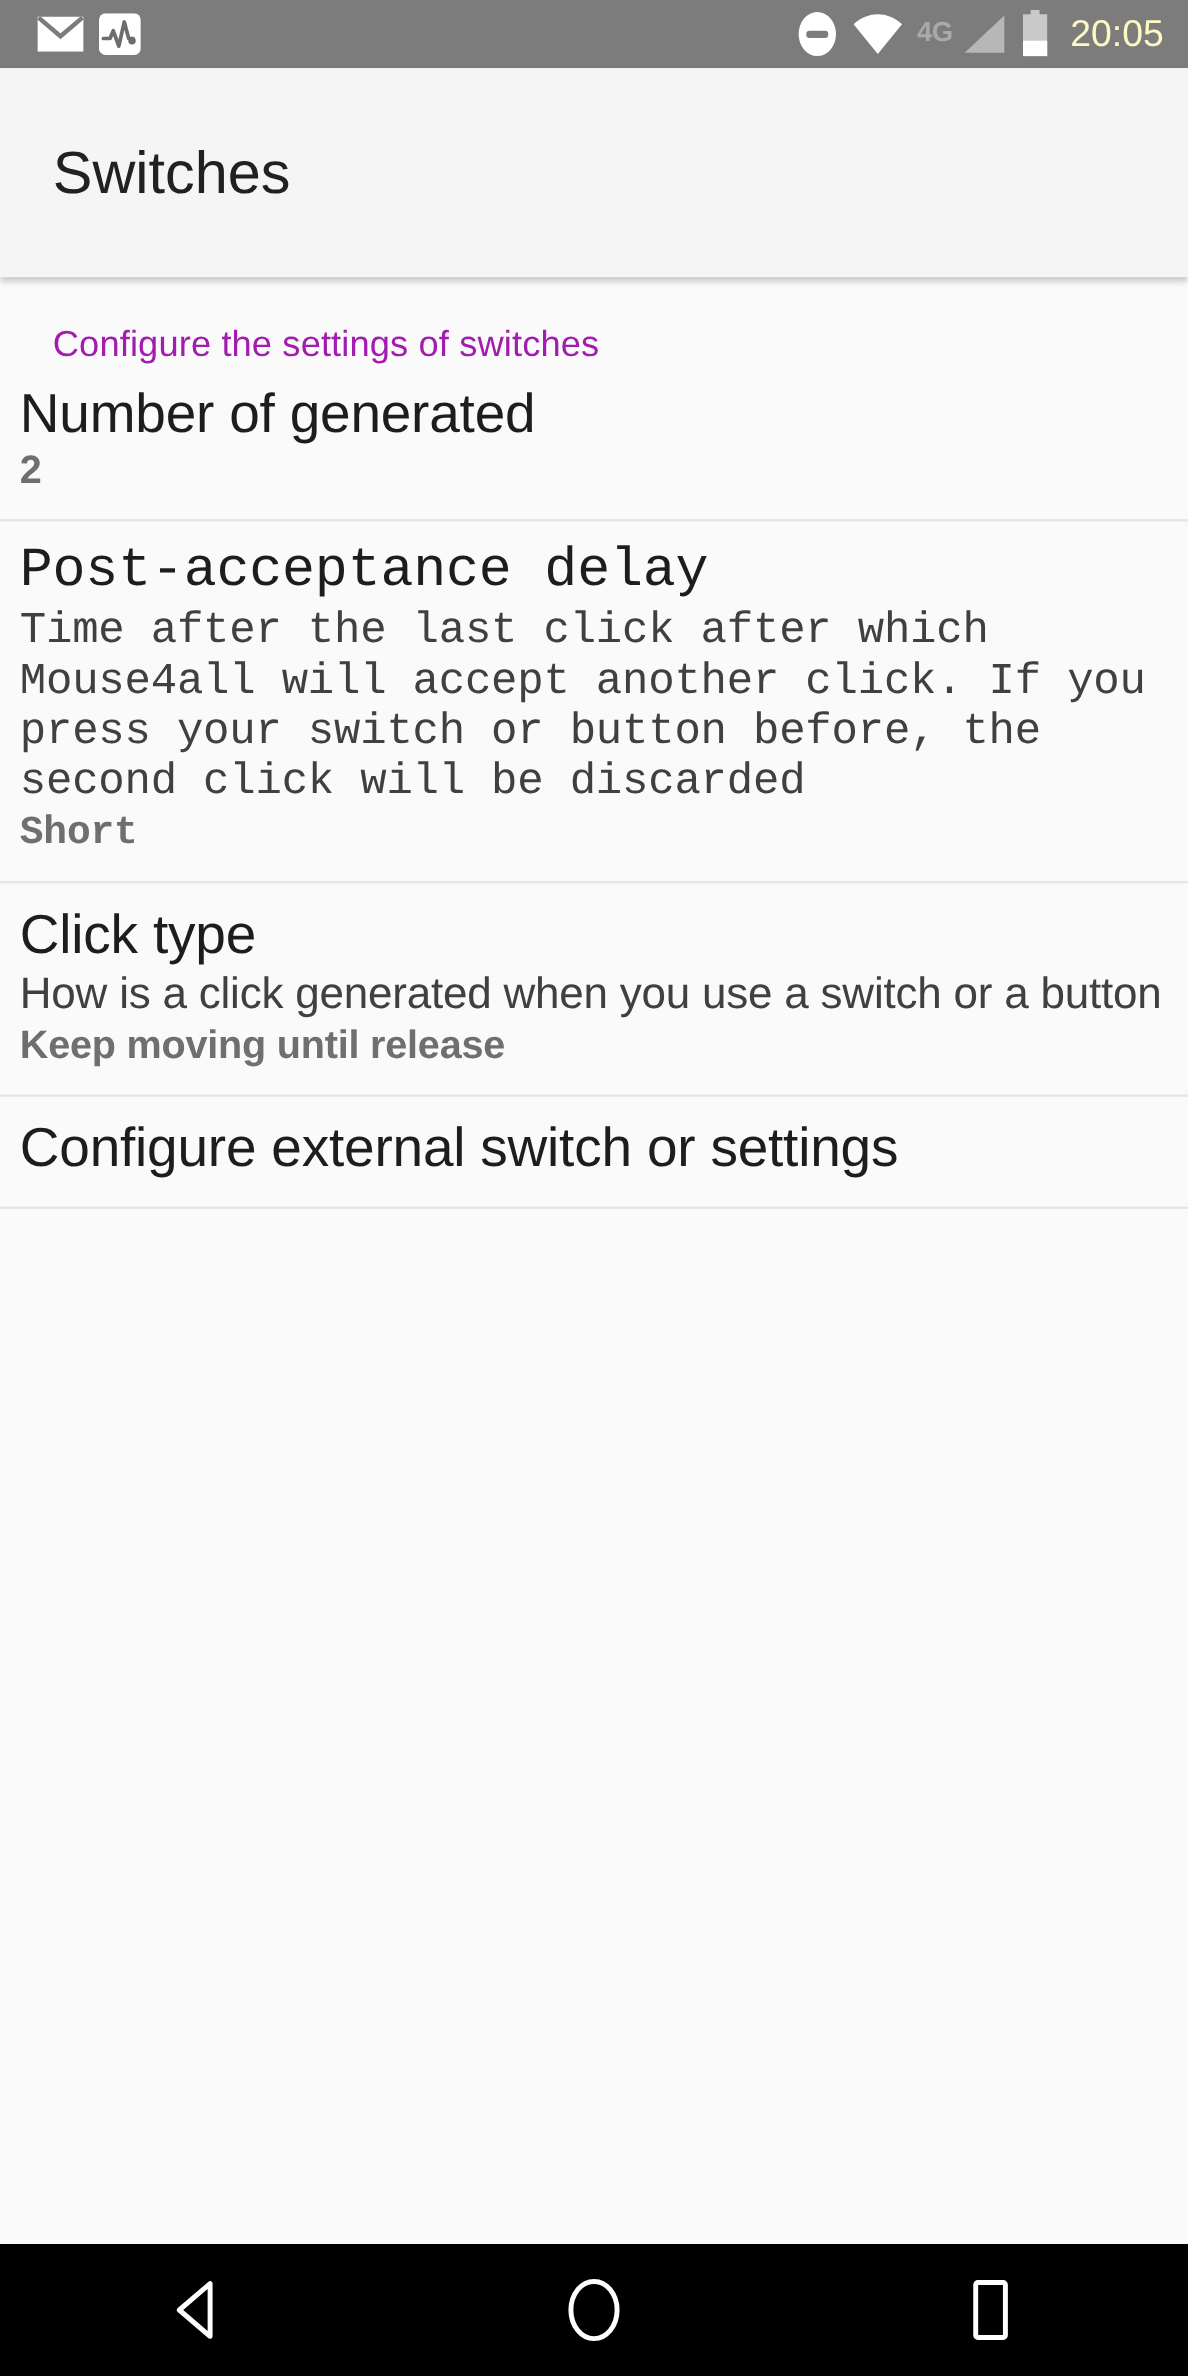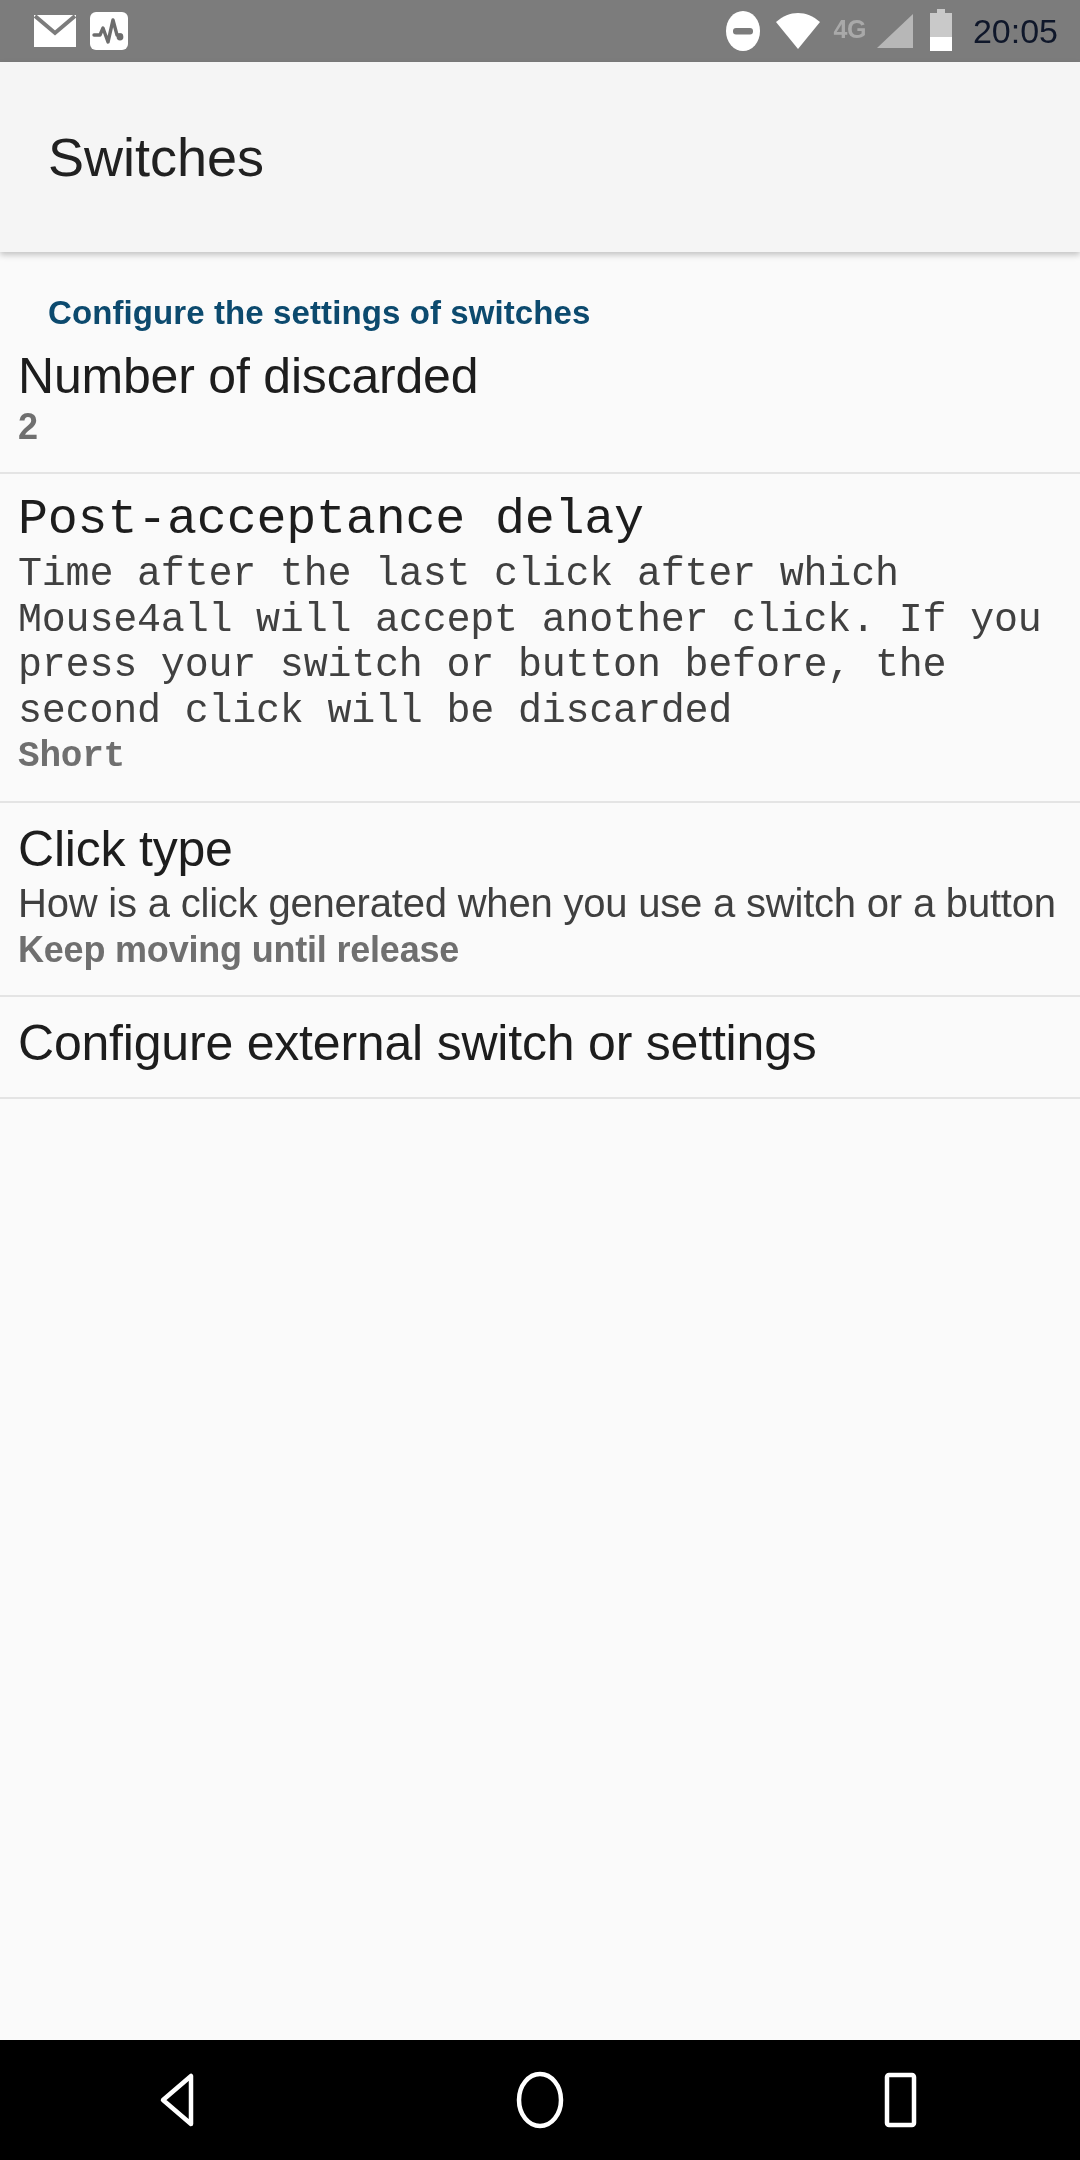--- a/index.html
+++ b/index.html
@@ -42,21 +42,21 @@
     color: #a9a9a9;
     font-size: 25px;
     font-weight: bold;
     letter-spacing: -0.5px;
     line-height: 1;
     align-self: flex-start;
     margin-top: 8px;
     margin-right: -4px;
   }
   .clock {
-    color: #0f172a;
+    color: #fef9c3;
     font-size: 34px;
     letter-spacing: 0px;
     margin-left: 6px;
   }
 
   
   .app-bar {
     height: 190px;
     background: #f5f5f5;
     display: flex;
@@ -75,23 +75,23 @@
   }
 
   
   .content {
     background: #fafafa;
     height: 1800px;
     box-sizing: border-box;
     position: relative;
   }
   .category-header {
-    color: #0c4a6e;
+    color: #a21caf;
     font-size: 33px;
-    font-weight: bold;
+    font-weight: normal;
     padding: 42px 0 0 48px;
     letter-spacing: 0.1px;
   }
 
   .pref {
     padding: 0 24px 0 18px;
     box-sizing: border-box;
     border-bottom: 2px solid #e4e4e4;
   }
   .pref-title {
@@ -195,21 +195,21 @@
 
 <div class="app-bar">
   <div class="app-bar-title">Switches</div>
 </div>
 
 <div class="content">
 
   <div class="category-header">Configure the settings of switches</div>
 
   <div class="pref" id="pref-number">
-    <div class="pref-title">Number of discarded</div>
+    <div class="pref-title">Number of generated</div>
     <div class="pref-value">2</div>
   </div>
 
   <div class="pref" id="pref-delay">
     <div class="pref-title">Post-acceptance delay</div>
     <div class="pref-summary">Time after the last click after which Mouse4all will accept another click. If you press your switch or button before, the second click will be discarded</div>
     <div class="pref-value">Short</div>
   </div>
 
   <div class="pref" id="pref-clicktype">

